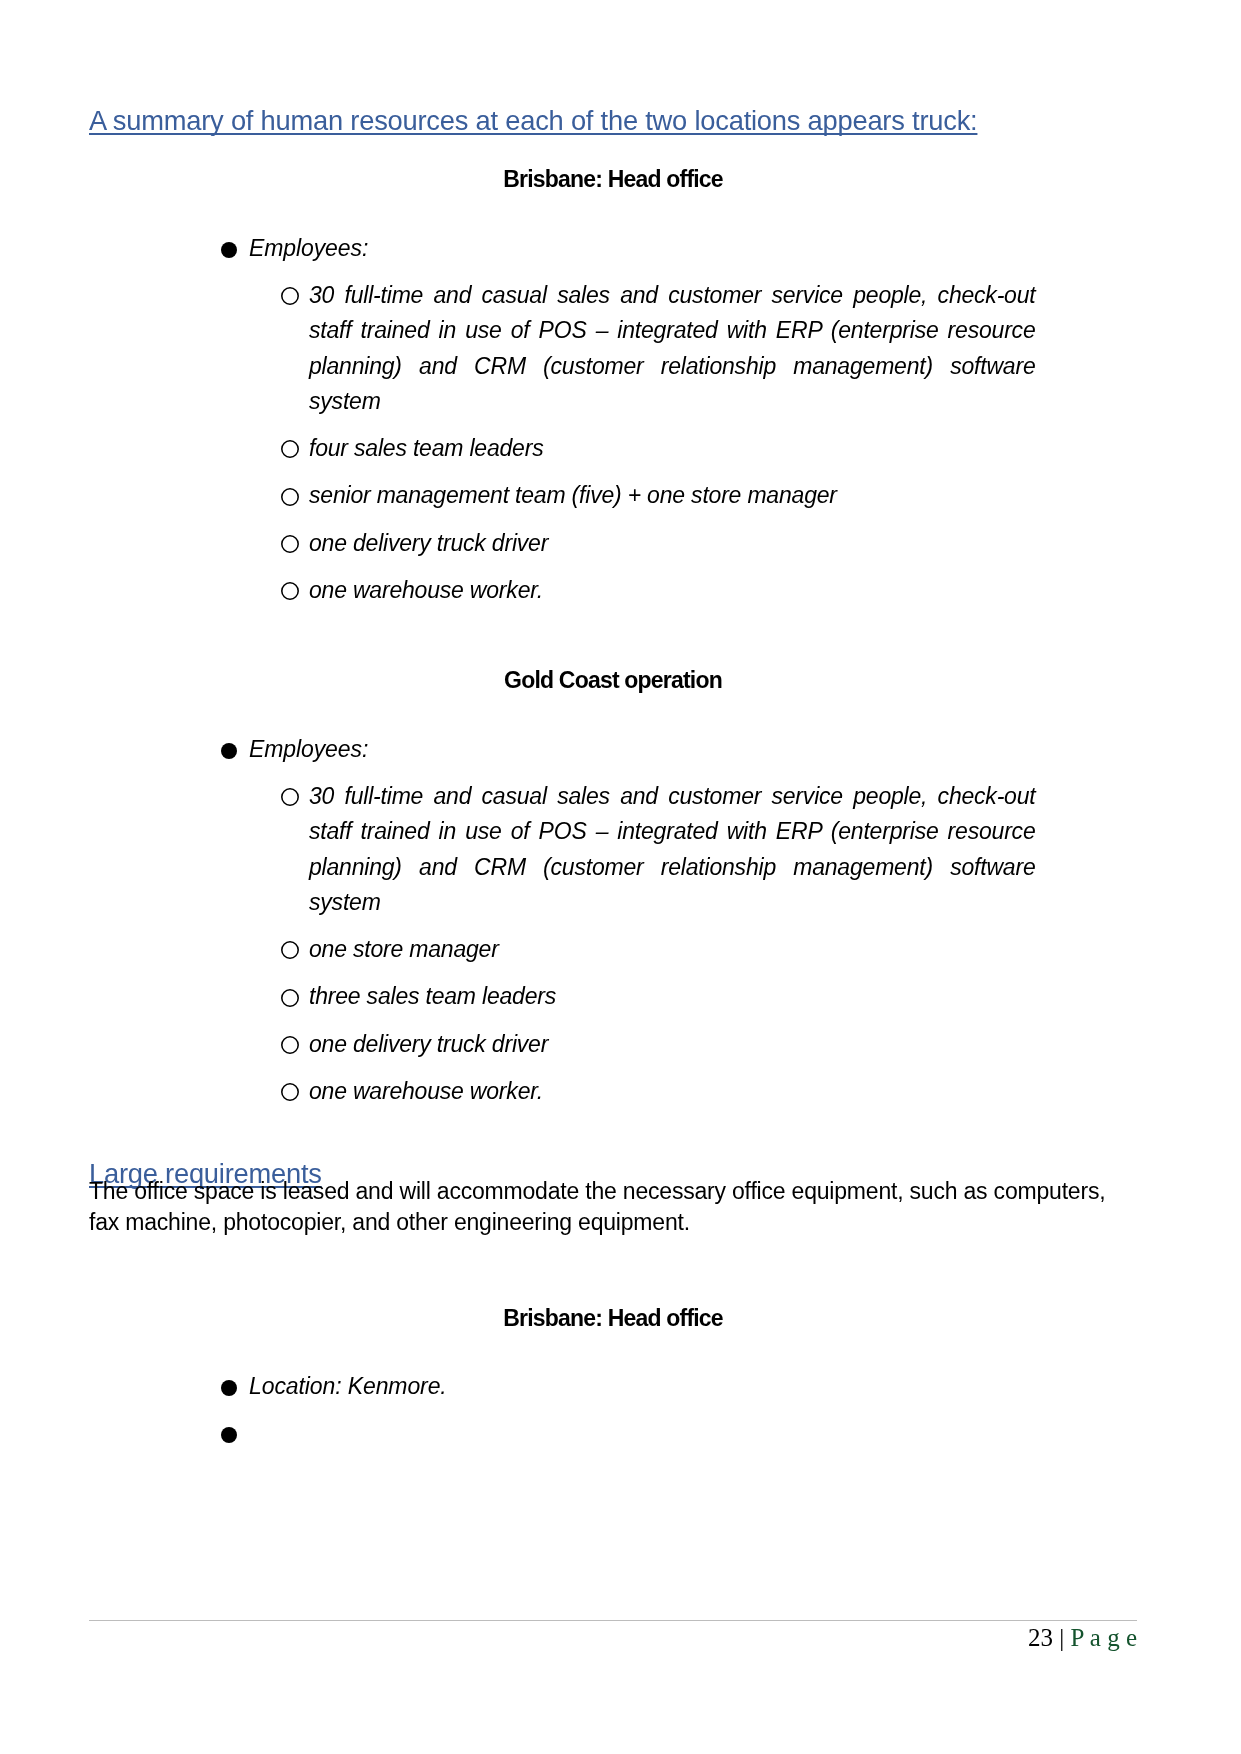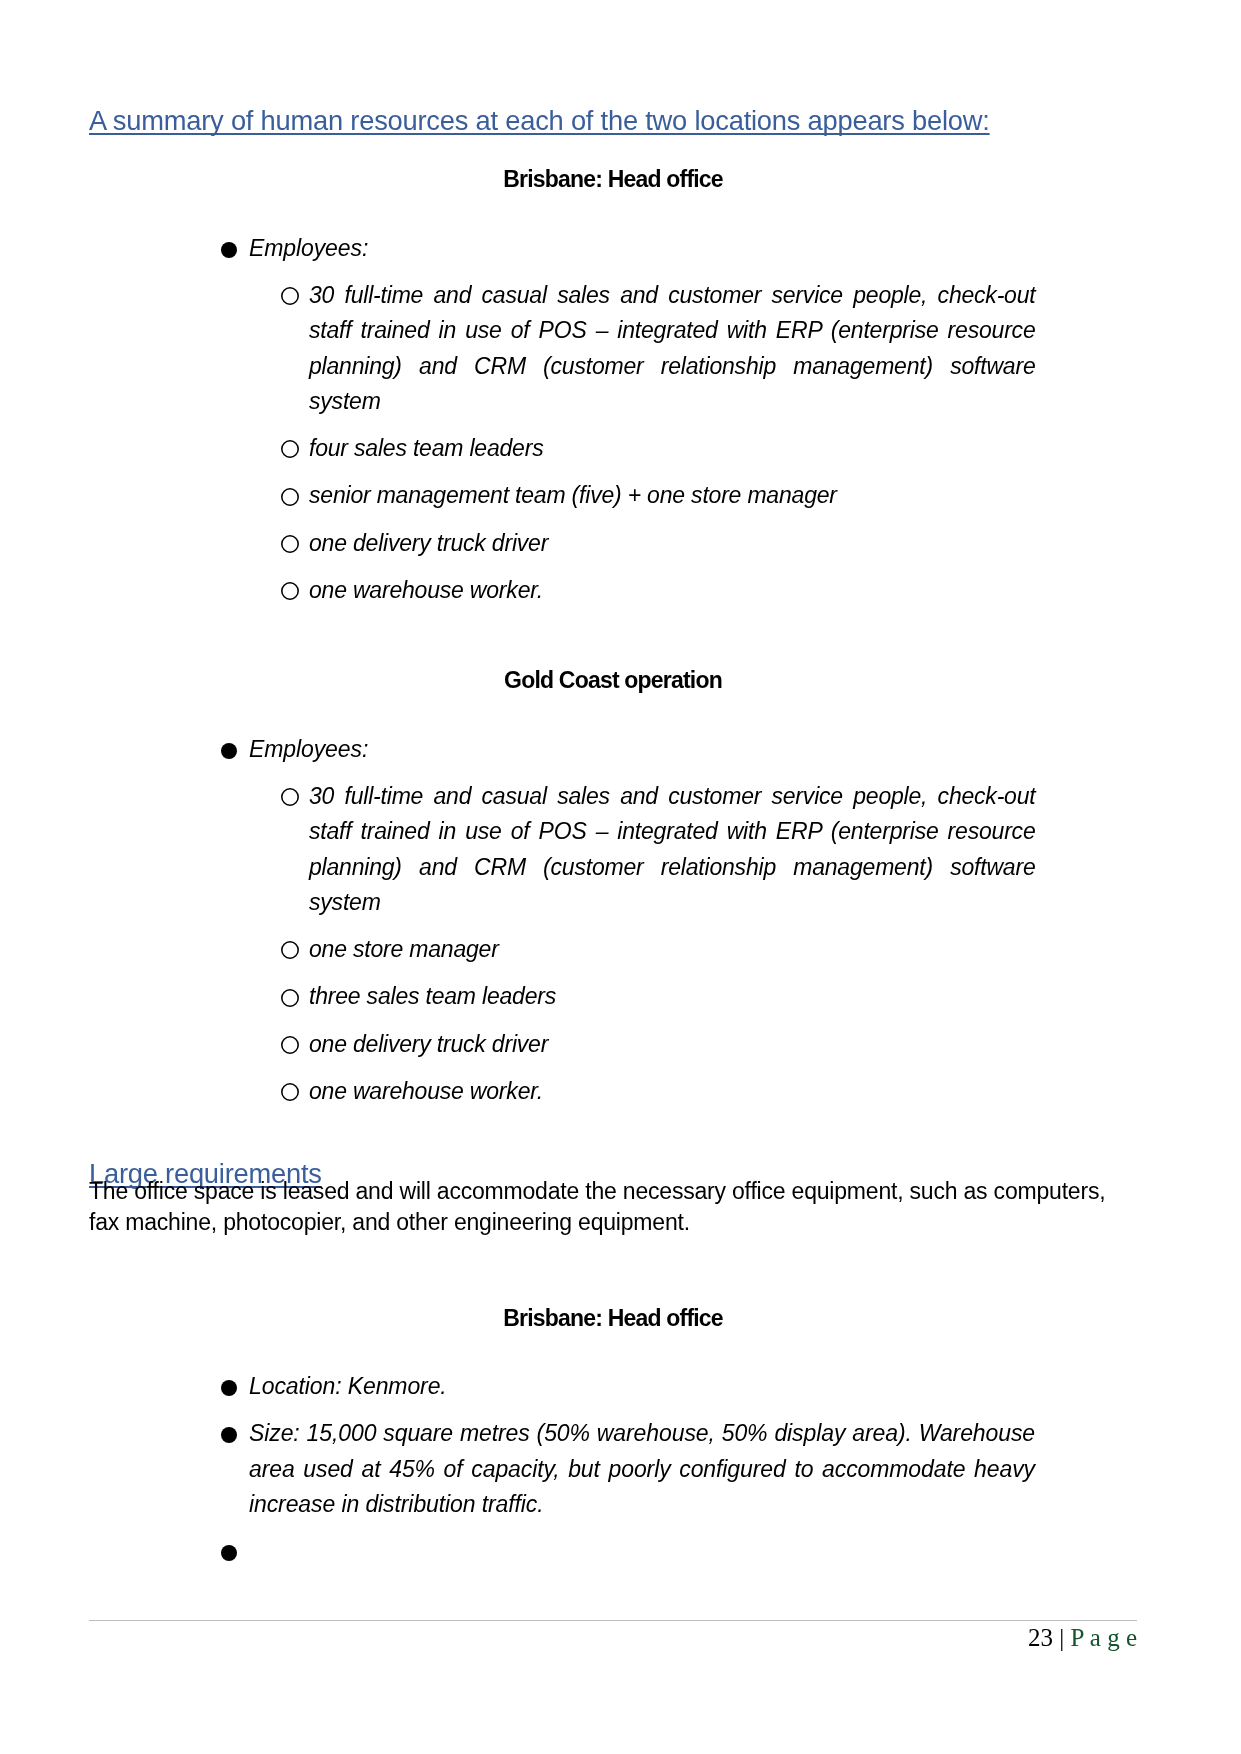--- a/index.html
+++ b/index.html
@@ -138,21 +138,21 @@
   .footer-text .pg {
     color: #14532d;
   }
 </style>
 </head>
 <body>
 
 <div class="page">
 
   <div class="h2" style="top:104px">
-    <span class="h2-text">A summary of human resources at each of the two locations appears below:</span>
+    <span class="h2-text">A summary of human resources at each of the two locations appears truck:</span>
   </div>
 
   <div class="center-head" style="top:162px">Brisbane: Head office</div>
 
   <div class="lvl1" style="top:231px">
     <div class="li">
       <span class="bullet-disc"></span>
       <span>Employees:</span>
     </div>
   </div>
@@ -205,20 +205,19 @@
   <div class="h2" style="top:1157px">
     <span class="h2-text">Large requirements</span>
   </div>
 
   <div class="para" style="top:1176px">The office space is leased and will accommodate the necessary office equipment, such as computers, fax machine, photocopier, and other engineering equipment.</div>
 
   <div class="center-head" style="top:1301px">Brisbane: Head office</div>
 
   <div class="lvl1" style="top:1369px">
     <div class="li"><span class="bullet-disc"></span><span>Location: Kenmore.</span></div>
-    <div class="li"><span class="bullet-disc"></span><span>Size: 15,000 square metres (50% warehouse, 50% display area). Warehouse area used at 45% of capacity, but poorly configured to accommodate heavy increase in distribution traffic.</span></div>
     <div class="li"><span class="bullet-disc"></span></div>
   </div>
 
   <div class="footer-rule"></div>
   <div class="footer-text"><span>23</span><span> | </span><span class="pg">P a g e</span></div>
 
 </div>
 
 </body></html>

